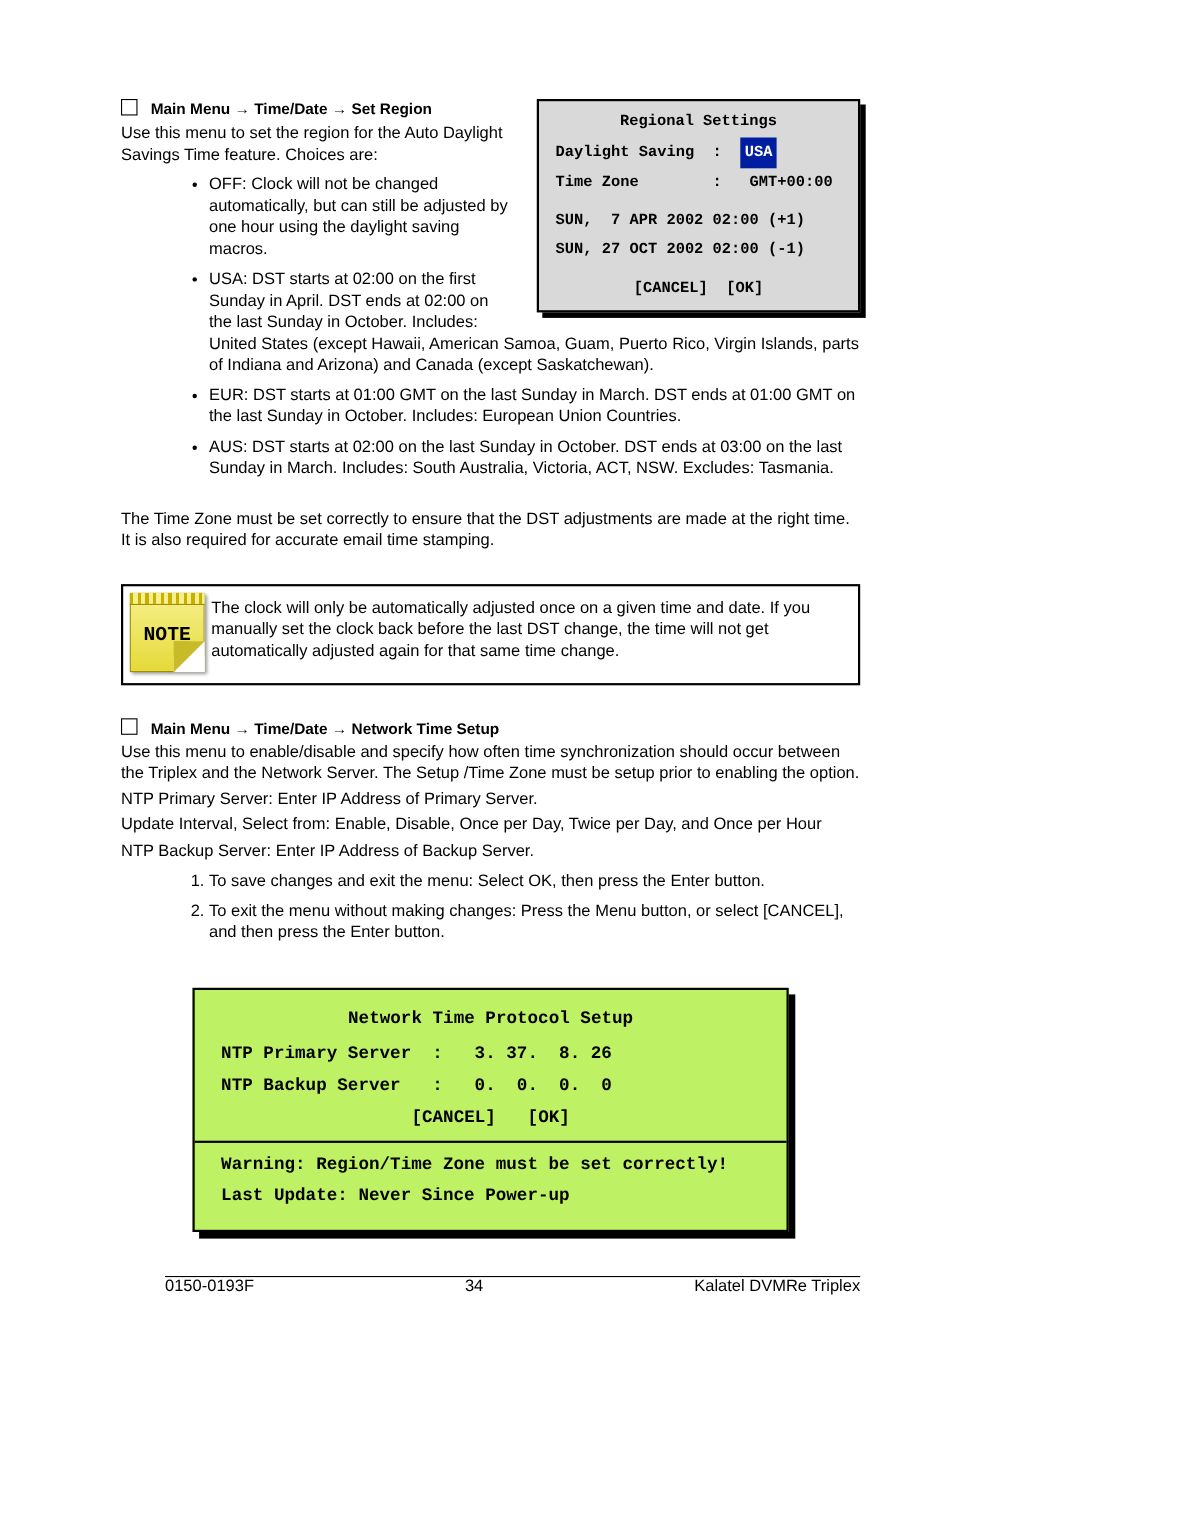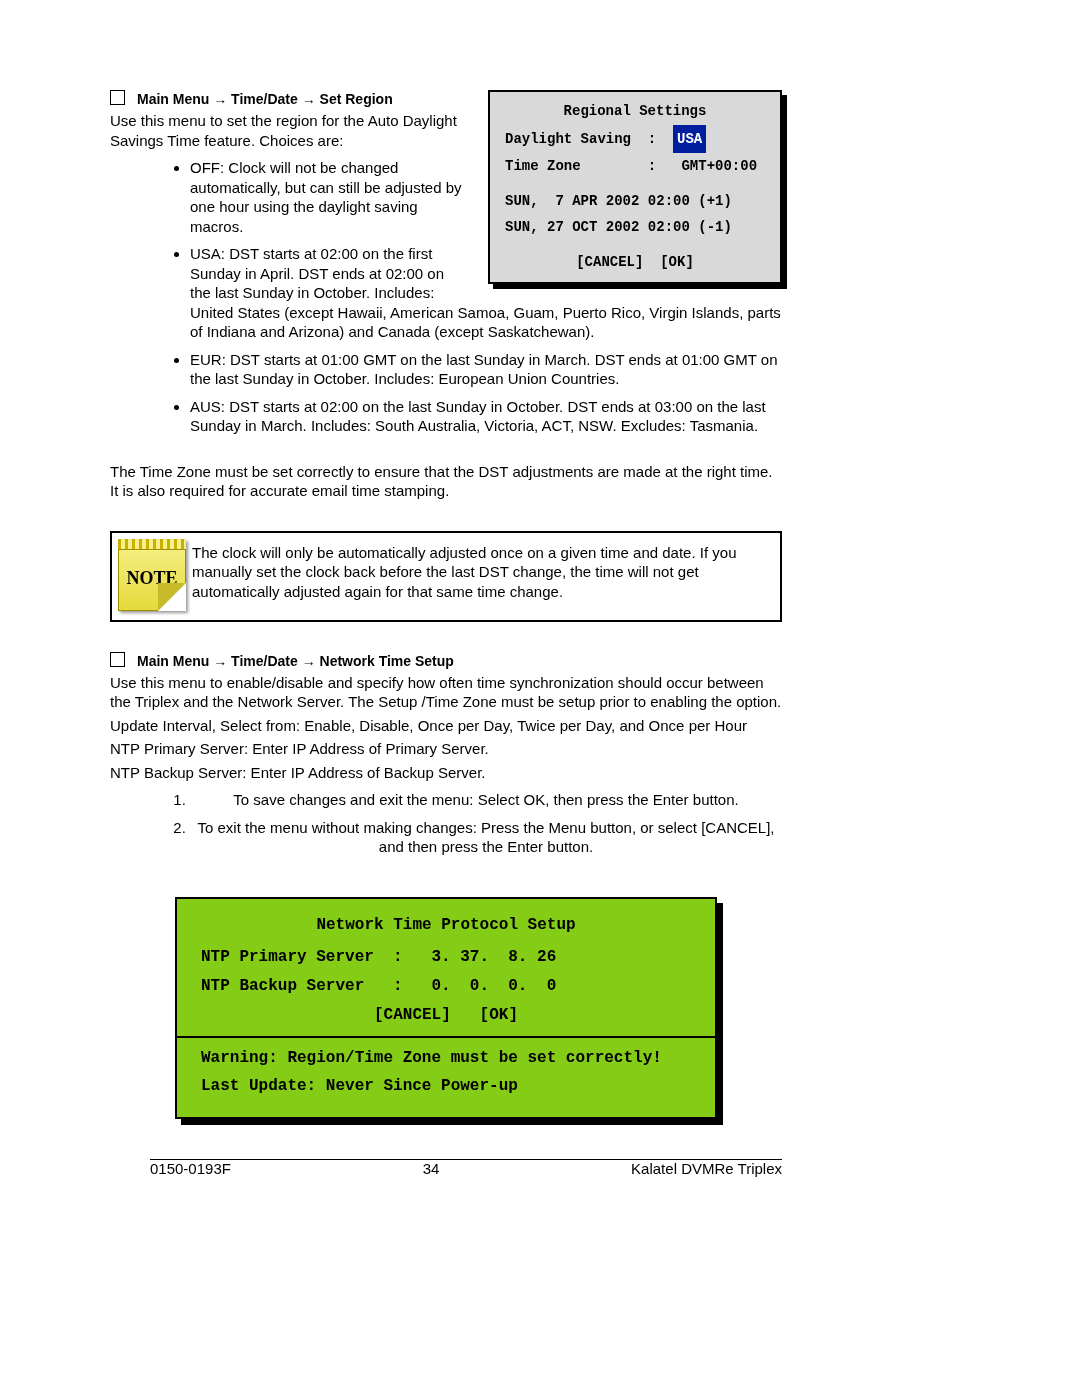--- a/index.html
+++ b/index.html
@@ -61,21 +61,20 @@
     margin: 6px 0 10px 0;
     padding-left: 80px;
   }
   ul.bullets li {
     margin: 8px 0;
     line-height: 1.3;
   }
   ol.numbered {
     margin: 6px 0 10px 0;
     padding-left: 80px;
-    text-align: center;
   }
   ol.numbered li {
     margin: 8px 0;
     line-height: 1.3;
   }
   .clear { clear: both; }
   .note-box {
     border: 2px solid #000;
     margin: 30px 0 30px 0;
     overflow: hidden;
@@ -101,21 +100,21 @@
     top: -1px; left: -1px; right: -1px;
     height: 10px;
     background: repeating-linear-gradient(90deg, #c9b000 0 3px, #f6f08a 3px 7px);
     border-bottom: 1px solid #9e8e00;
   }
   .note-icon-text {
     position: absolute;
     top: 28px; left: 0; right: 0;
     text-align: center;
     font-weight: 900;
-    font-family: Liberation Serif, serif;
+    font-family: Liberation Mono, monospace;
     font-size: 18px;
     color: #000;
   }
   .note-icon::after {
     content: "";
     position: absolute;
     right: -1px; bottom: -1px;
     width: 0; height: 0;
     border-left: 14px solid #c7bb2a;
     border-top: 14px solid #c7bb2a;
@@ -127,21 +126,21 @@
     padding: 10px 8px 10px 0;
     line-height: 1.3;
   }
   .bottom-panel-wrap {
     text-align: center;
     margin: 40px 0 40px 0;
   }
   .bottom-panel {
     display: inline-block;
     text-align: left;
-    background: #84cc16;
+    background: #bef264;
     border: 2px solid #000;
     box-shadow: 6px 6px 0 #000;
     font-family: "Courier New", monospace;
     font-size: 16px;
     font-weight: bold;
     padding: 12px 24px 16px 24px;
     line-height: 1.8;
     min-width: 490px;
   }
   .bottom-panel .center { text-align: center; }
@@ -206,23 +205,23 @@
     </div>
     <div class="note-text-cell">The clock will only be automatically adjusted once on a given time and date. If you manually set the clock back before the last DST change, the time will not get automatically adjusted again for that same time change.</div>
   </div>
 
   <div class="heading">
     <span class="check-square"></span><span>Main Menu </span><span class="arrow">→</span><span> Time/Date </span><span class="arrow">→</span><span> Network Time Setup</span>
   </div>
 
   <div class="body-text">Use this menu to enable/disable and specify how often time synchronization should occur between the Triplex and the Network Server. The Setup /Time Zone must be setup prior to enabling the option.</div>
 
+  <div class="body-text"><b>NTP Primary Server:</b><span> Enter IP Address of Primary Server.</span></div>
+
   <div class="body-text"><b>Update Interval,</b><span> Select from: Enable, Disable, Once per Day, Twice per Day, and Once per Hour</span></div>
-
-  <div class="body-text"><b>NTP Primary Server:</b><span> Enter IP Address of Primary Server.</span></div>
 
   <div class="body-text"><b>NTP Backup Server:</b><span> Enter IP Address of Backup Server.</span></div>
 
   <ol class="numbered">
     <li><span>To save changes and exit the menu:  Select </span><b>OK</b><span>, then press the </span><b>Enter</b><span> button.</span></li>
     <li><span>To exit the menu without making changes:  Press the </span><b>Menu</b><span> button, or select </span><b>[CANCEL]</b><span>, and then press the </span><b>Enter</b><span> button.</span></li>
   </ol>
 
   <div class="bottom-panel-wrap">
     <div class="bottom-panel">

